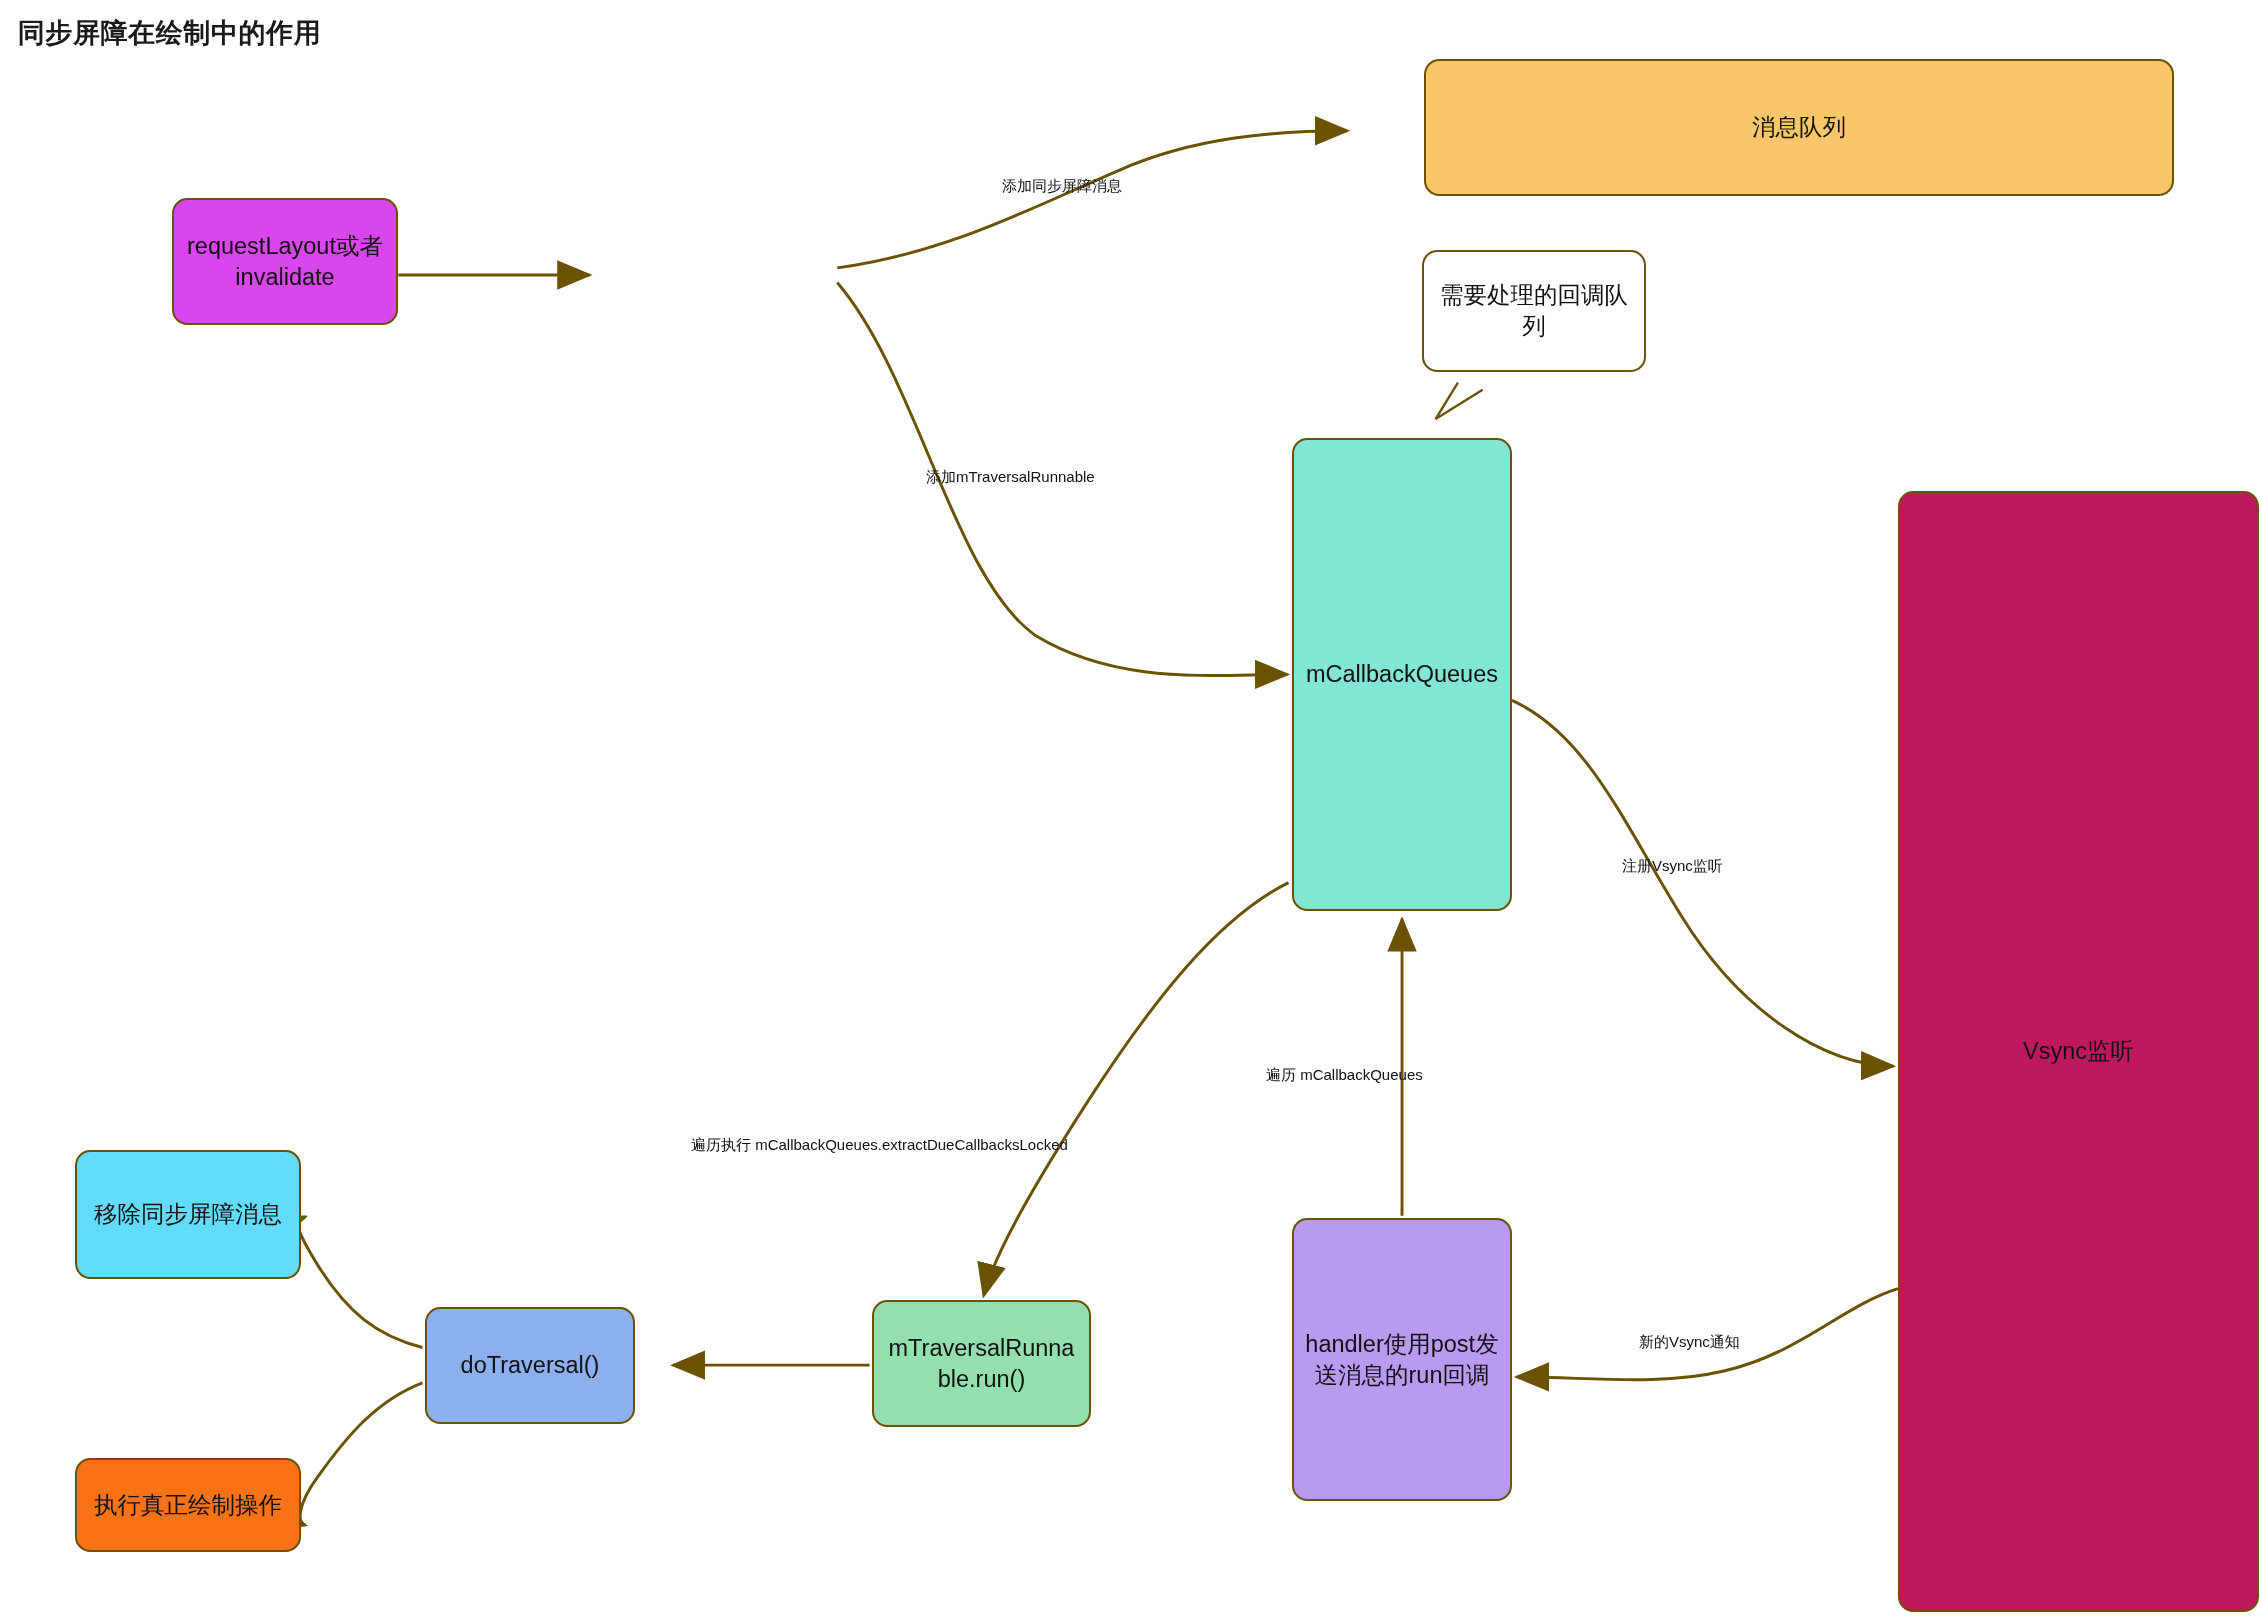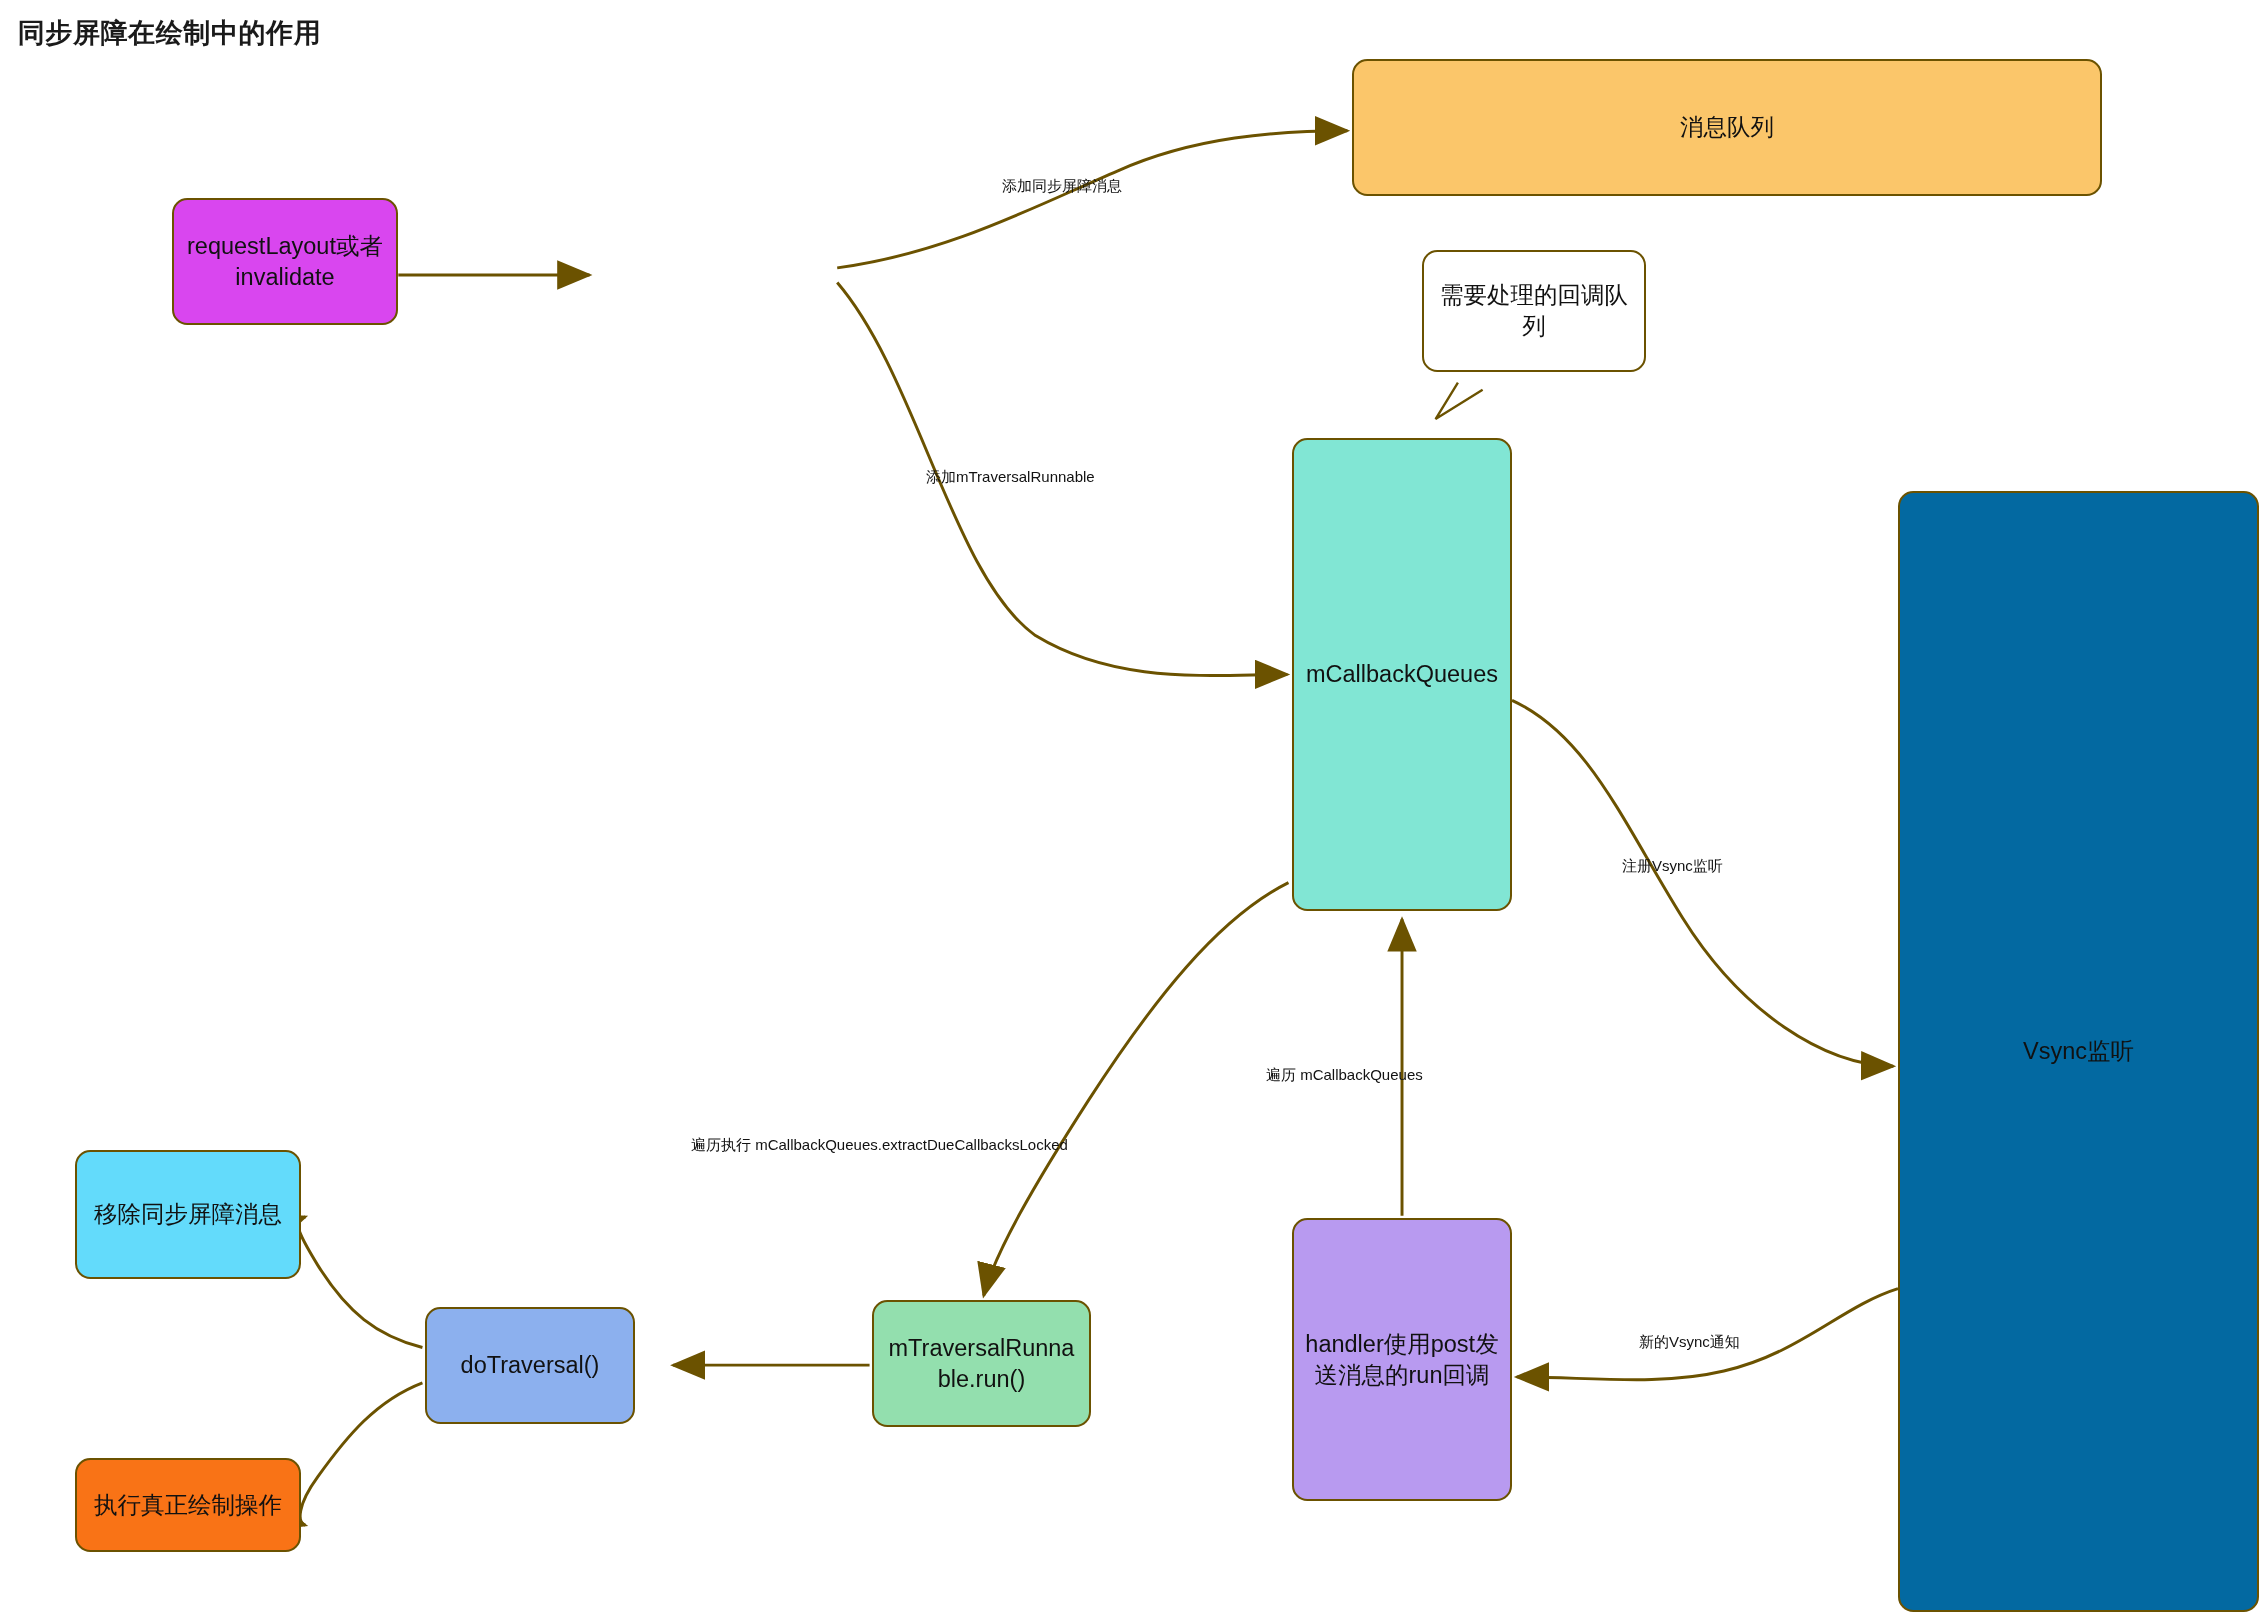--- a/index.html
+++ b/index.html
@@ -82,29 +82,29 @@
 
       <path d="M2478,650 L2440,712 L2520,662" stroke-width="4" marker-end="none"></path>
     </g>
   </svg>
 
   <div class="node" style="left:172px;top:198px;width:226px;height:127px;background:#d946ef;">
     <span class="txt">requestLayout或者 invalidate</span>
   </div>
 
 
-  <div class="node" style="left:1352px;top:59px;width:750px;height:137px;background:#fbc66a;">
+  <div class="node" style="left:1424px;top:59px;width:750px;height:137px;background:#fbc66a;">
     <span class="txt">消息队列</span>
   </div>
 
   <div class="node" style="left:1292px;top:438px;width:220px;height:473px;background:#81e6d4;">
     <span class="txt">mCallbackQueues</span>
   </div>
 
-  <div class="node" style="left:1898px;top:491px;width:361px;height:1121px;background:#0369a1;">
+  <div class="node" style="left:1898px;top:491px;width:361px;height:1121px;background:#be185d;">
     <span class="txt">Vsync监听</span>
   </div>
 
   <div class="node" style="left:1292px;top:1218px;width:220px;height:283px;background:#b89af0;">
     <span class="txt">handler使用post发送消息的run回调</span>
   </div>
 
   <div class="node" style="left:872px;top:1300px;width:219px;height:127px;background:#93dfae;">
     <span class="txt">mTraversalRunnable.run()</span>
   </div>

